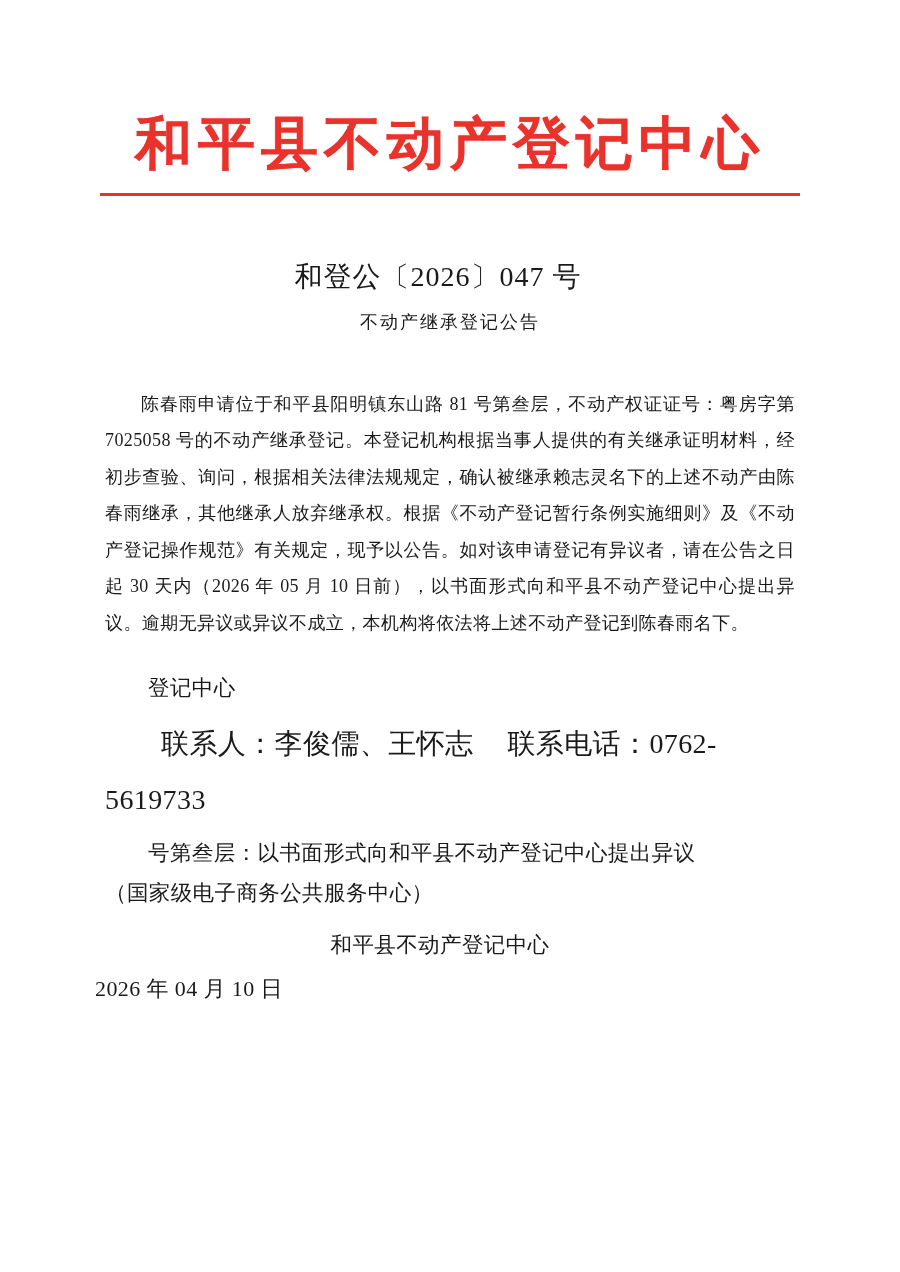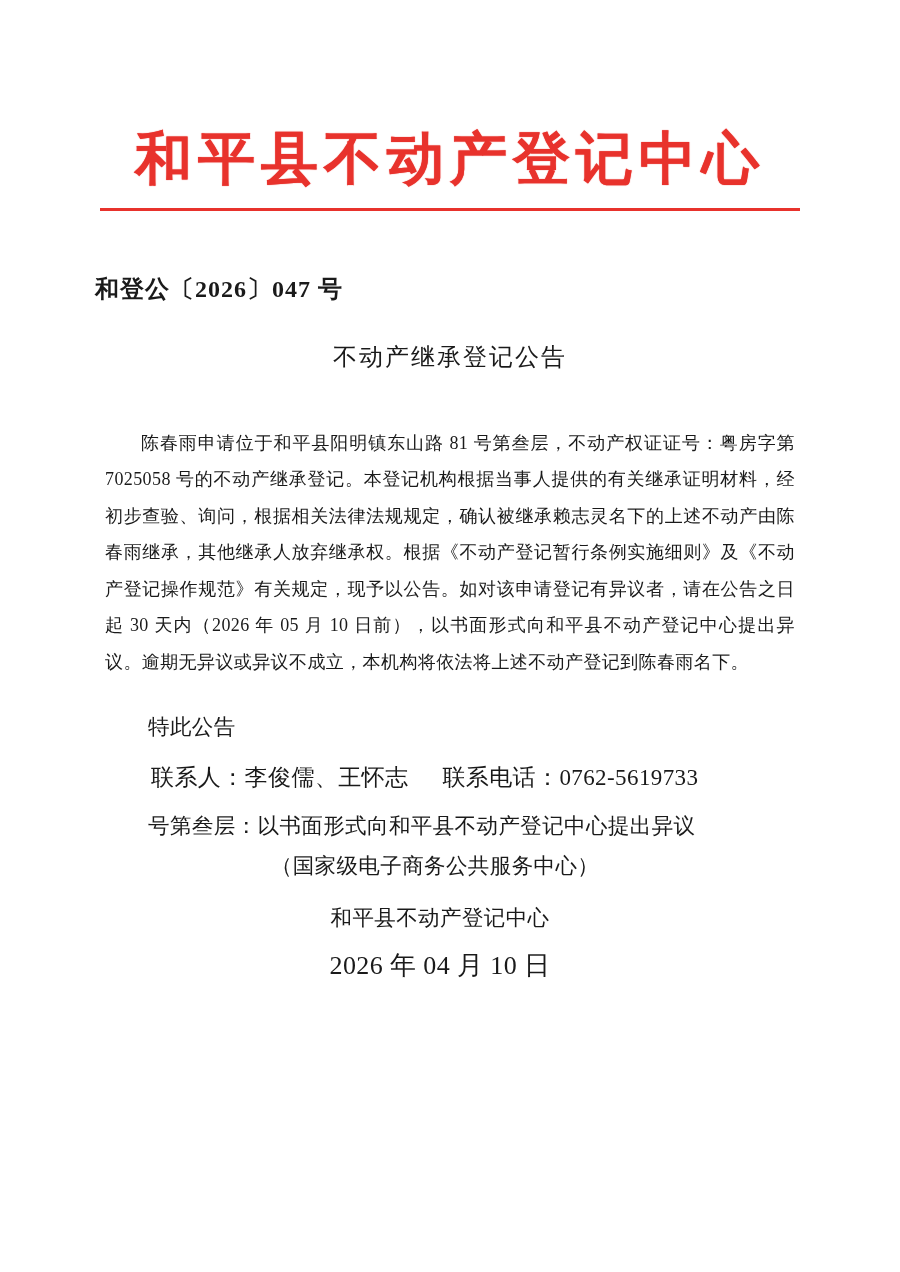--- a/index.html
+++ b/index.html
@@ -13,21 +13,21 @@
     font-family: "Liberation Serif", "DejaVu Serif", serif;
     color: #1a1a1a;
     position: relative;
     overflow: hidden;
   }
   .page {
     position: relative;
     width: 900px;
     height: 1272px;
     box-sizing: border-box;
-    padding: 15px 95px;
+    padding: 0 95px;
   }
 
   
   .masthead {
     padding-top: 112px;
     text-align: center;
   }
   .masthead-title {
     color: #e8322c;
     font-family: "DejaVu Serif", "Liberation Serif", serif;
@@ -41,32 +41,31 @@
   .masthead-rule {
     margin: 18px auto 0 auto;
     width: 700px;
     height: 3px;
     background: #e8322c;
   }
 
   
   .doc-number {
     margin-top: 62px;
-    text-align: left;
+    text-align: center;
     padding-right: 24px;
-    font-size: 24px;
+    font-size: 28px;
     letter-spacing: 1px;
-    font-weight: bold;
   }
 
   
   .doc-title {
-    margin-top: 36px;
-    text-align: center;
-    font-size: 24px;
+    margin-top: 14px;
+    text-align: center;
+    font-size: 18px;
     letter-spacing: 2px;
   }
 
   
   .body-text {
     margin-top: 52px;
     font-size: 18px;
     line-height: 2.03;
     text-align: justify;
     text-justify: inter-ideograph;
@@ -79,56 +78,55 @@
     margin-top: 26px;
     font-size: 21.5px;
     line-height: 2.0;
     text-indent: 2em;
     padding: 0 10px;
     letter-spacing: 0.4px;
   }
 
   .contact-line {
     margin-top: 6px;
-    font-size: 23px;
+    font-size: 28px;
     line-height: 2.0;
     text-indent: 2em;
     padding: 0 10px;
     letter-spacing: 0.4px;
   }
   .contact-gap {
     display: inline-block;
     width: 34px;
   }
   .contact-addr {
     margin-top: 6px;
     font-size: 21.5px;
     line-height: 1.85;
     text-indent: 2em;
     padding: 0 10px;
     letter-spacing: 0.4px;
   }
   .addr-second {
     display: block;
     text-indent: 0;
-    text-align: center;
+    text-align: left;
     padding-right: 30px;
   }
 
   .signature {
     margin-top: 10px;
     text-align: center;
     font-size: 21.5px;
     line-height: 2.0;
     padding-right: 20px;
     letter-spacing: 0.4px;
   }
   .sign-date {
-    text-align: center;
-    font-size: 26px;
+    font-size: 22px;
     line-height: 2.0;
     padding-right: 20px;
     letter-spacing: 0.4px;
   }
 
   
   .seal {
     position: absolute;
     left: 452px;
     top: 1006px;
@@ -197,21 +195,21 @@
     <div class="masthead-title">和平县不动产登记中心</div>
     <div class="masthead-rule"></div>
   </div>
 
   <div class="doc-number">和登公〔2026〕047 号</div>
 
   <div class="doc-title">不动产继承登记公告</div>
 
   <div class="body-text">陈春雨申请位于和平县阳明镇东山路 81 号第叁层，不动产权证证号：粤房字第 7025058 号的不动产继承登记。本登记机构根据当事人提供的有关继承证明材料，经初步查验、询问，根据相关法律法规规定，确认被继承赖志灵名下的上述不动产由陈春雨继承，其他继承人放弃继承权。根据《不动产登记暂行条例实施细则》及《不动产登记操作规范》有关规定，现予以公告。如对该申请登记有异议者，请在公告之日起 30 天内（2026 年 05 月 10 日前），以书面形式向和平县不动产登记中心提出异议。逾期无异议或异议不成立，本机构将依法将上述不动产登记到陈春雨名下。</div>
 
-  <div class="closing">特此公告</div>
+  <div class="closing">登记中心</div>
 
   <div class="contact-line">
     <span>联系人：</span><span>李俊儒、王怀志</span><span class="contact-gap"></span><span>联系电话：</span><span>0762-5619733</span>
   </div>
 
   <div class="contact-addr">
     <span>号第叁层：</span><span>以书面形式向和平县不动产登记中心提出异议</span>
     <span class="addr-second">（国家级电子商务公共服务中心）</span>
   </div>
 

